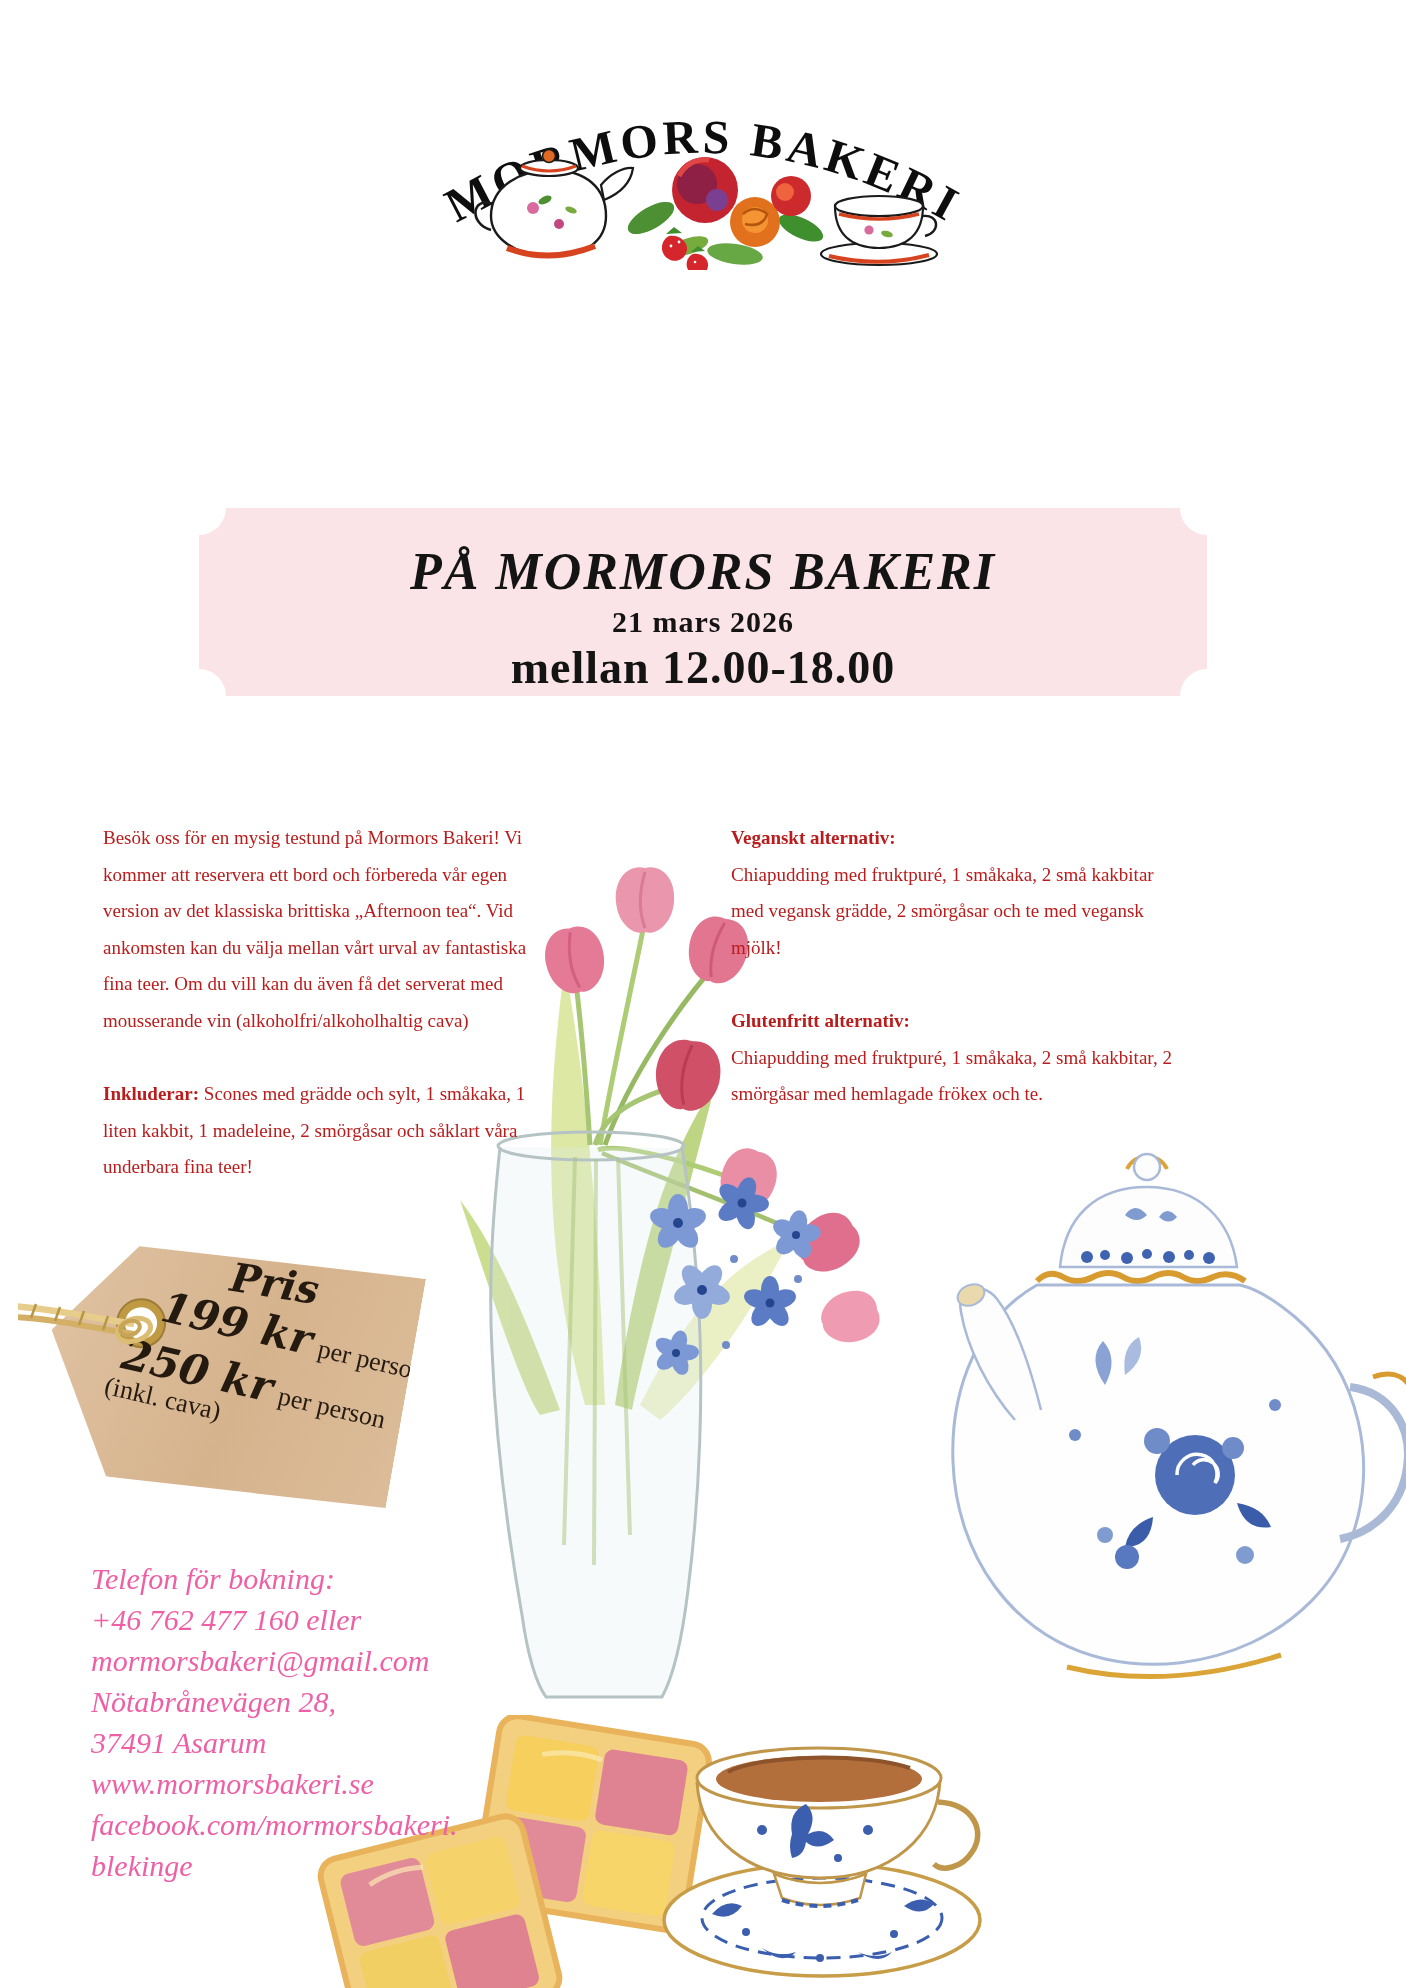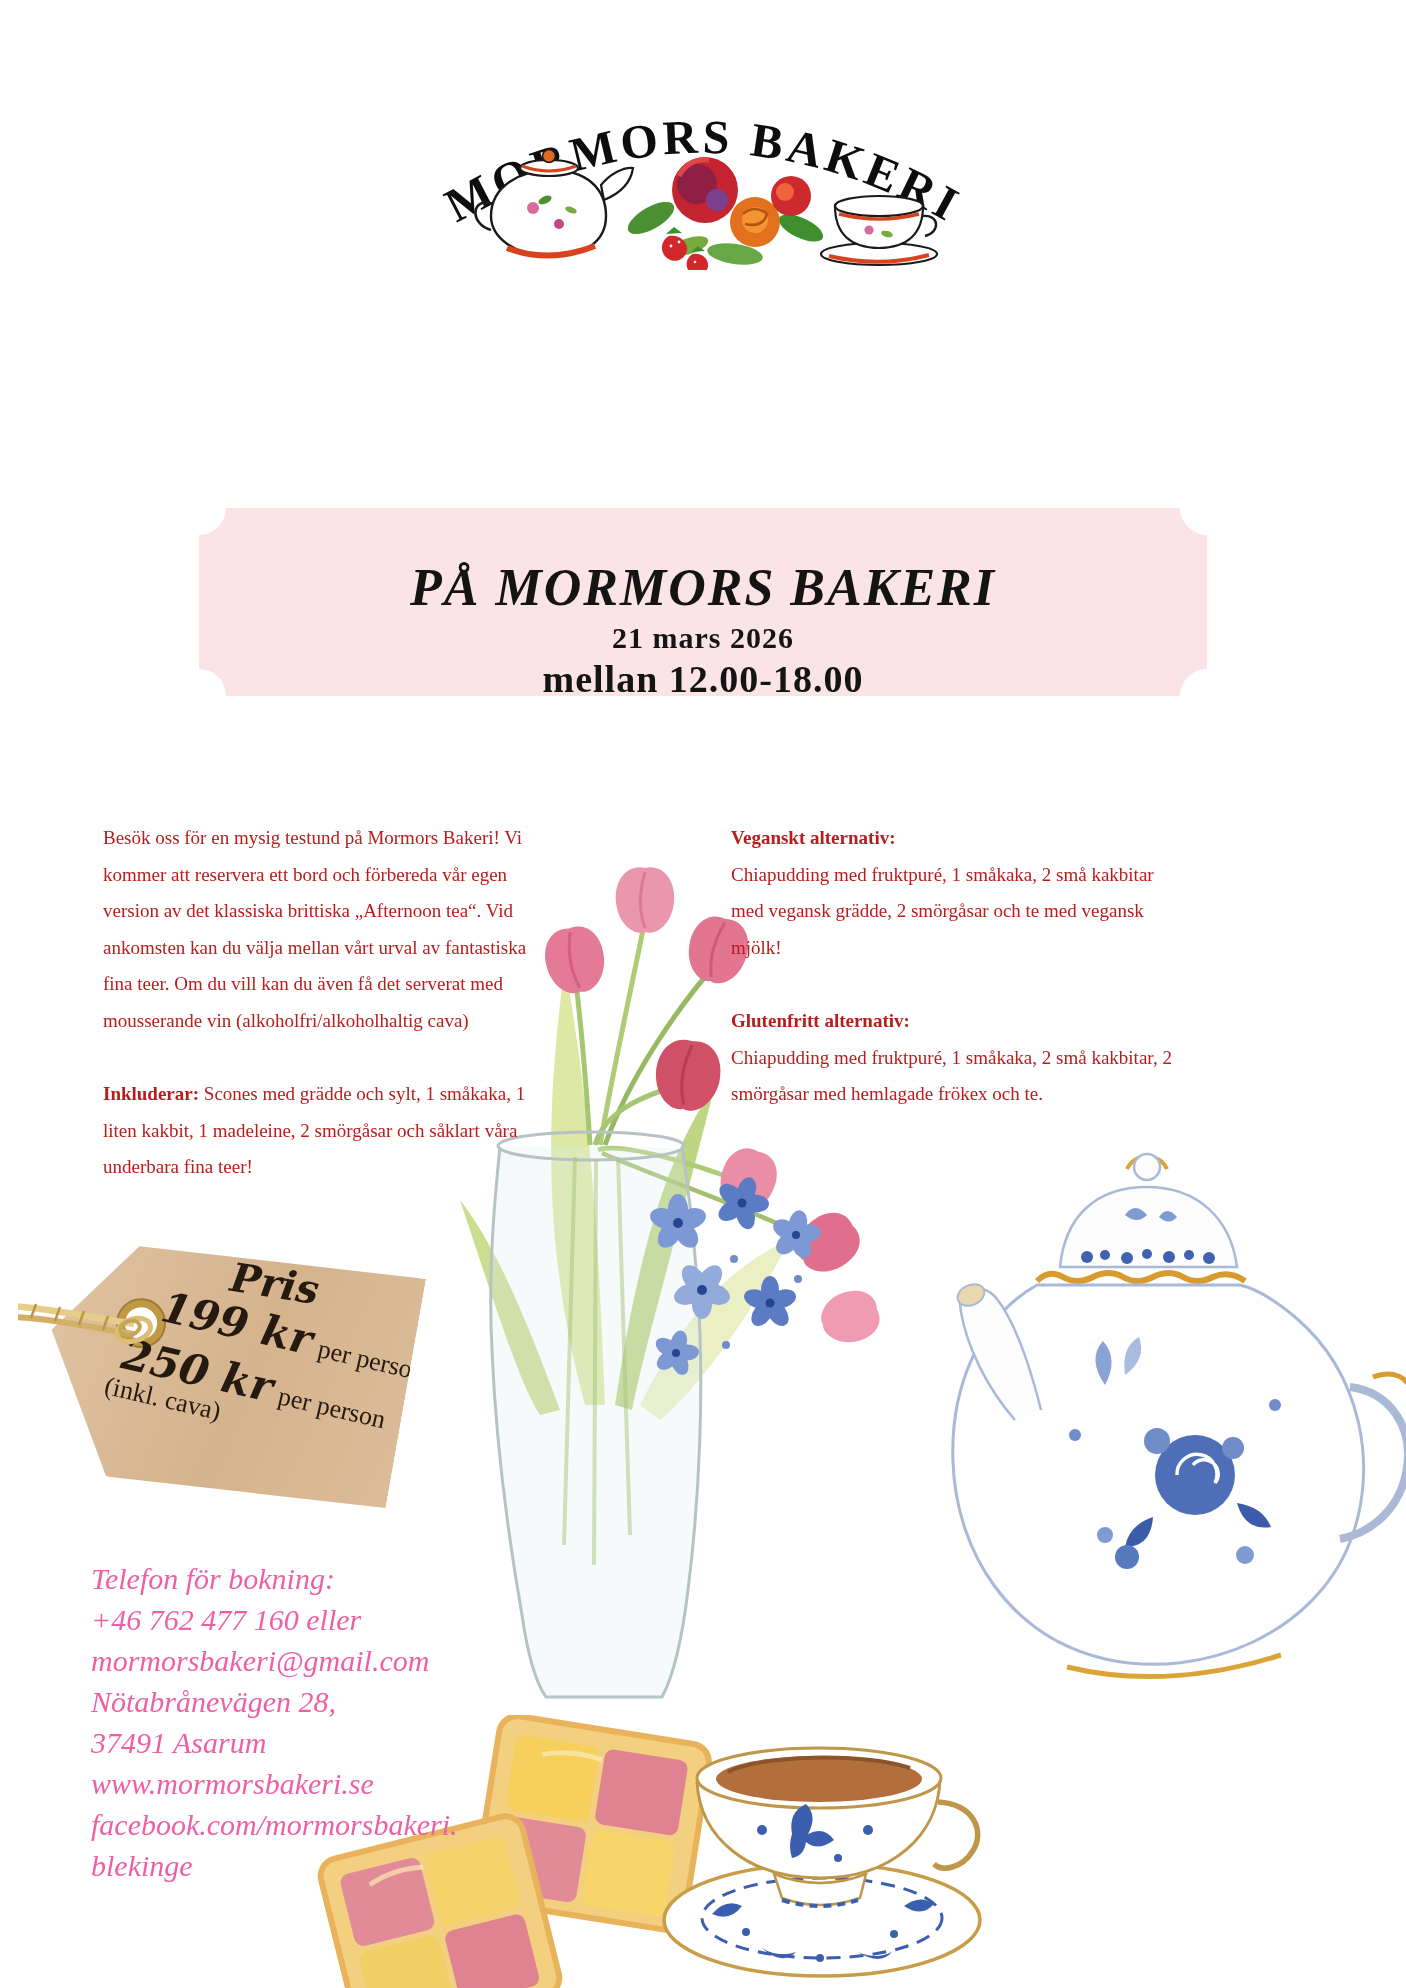--- a/index.html
+++ b/index.html
@@ -18,24 +18,24 @@
     font-size:112px;line-height:1.2;letter-spacing:-3px;color:#ee5fa5;
   }
   
   .banner{
     left:199px;top:508px;width:1008px;height:188px;
     background:#fbe4e8;border-radius:10px;text-align:center;
   }
   .notch{position:absolute;width:54px;height:54px;border-radius:50%;background:#ffffff;}
   .notch.tl{left:-27px;top:-27px}.notch.tr{right:-27px;top:-27px}
   .notch.bl{left:-27px;bottom:-27px}.notch.br{right:-27px;bottom:-27px}
-  .banner-inner{position:relative;padding-top:50px;}
+  .banner-inner{position:relative;padding-top:34px;}
   .banner-line1{font-size:52px;font-weight:700;font-style:italic;letter-spacing:2px;color:#141414;}
   .banner-line2{font-size:30px;font-weight:700;letter-spacing:1px;margin-top:4px;color:#141414;}
-  .banner-line3{font-size:38px;font-weight:700;letter-spacing:1px;margin-top:2px;color:#141414;}
+  .banner-line3{font-size:46px;font-weight:700;letter-spacing:1px;margin-top:2px;color:#141414;}
   
   .notice{left:0;top:714px;width:100%;text-align:center;font-size:31px;color:#222;}
   .notice .u{text-decoration:underline;text-underline-offset:4px;}
   
   .col{font-size:19px;line-height:36.5px;color:#b91c1c;}
   .col-left{left:103px;top:820px;width:452px;}
   .col-right{left:731px;top:820px;width:452px;}
   .col p{margin:0;}
   .col .gap{height:37px;}
   .b{font-weight:700;}

